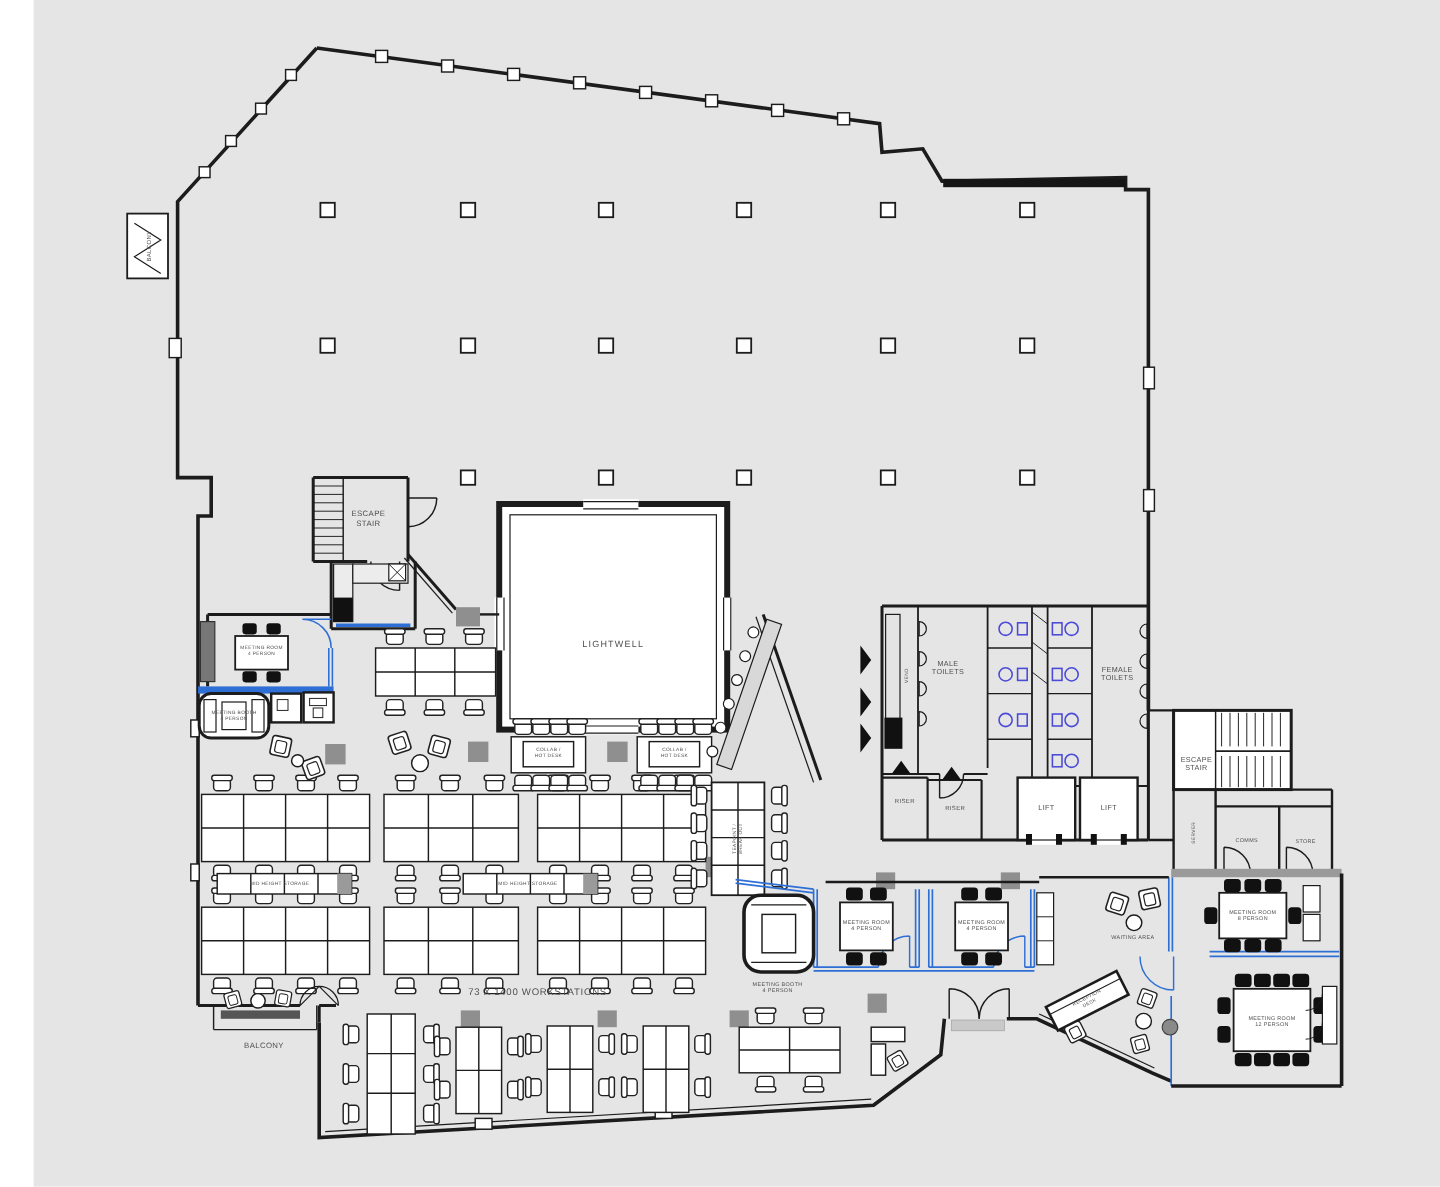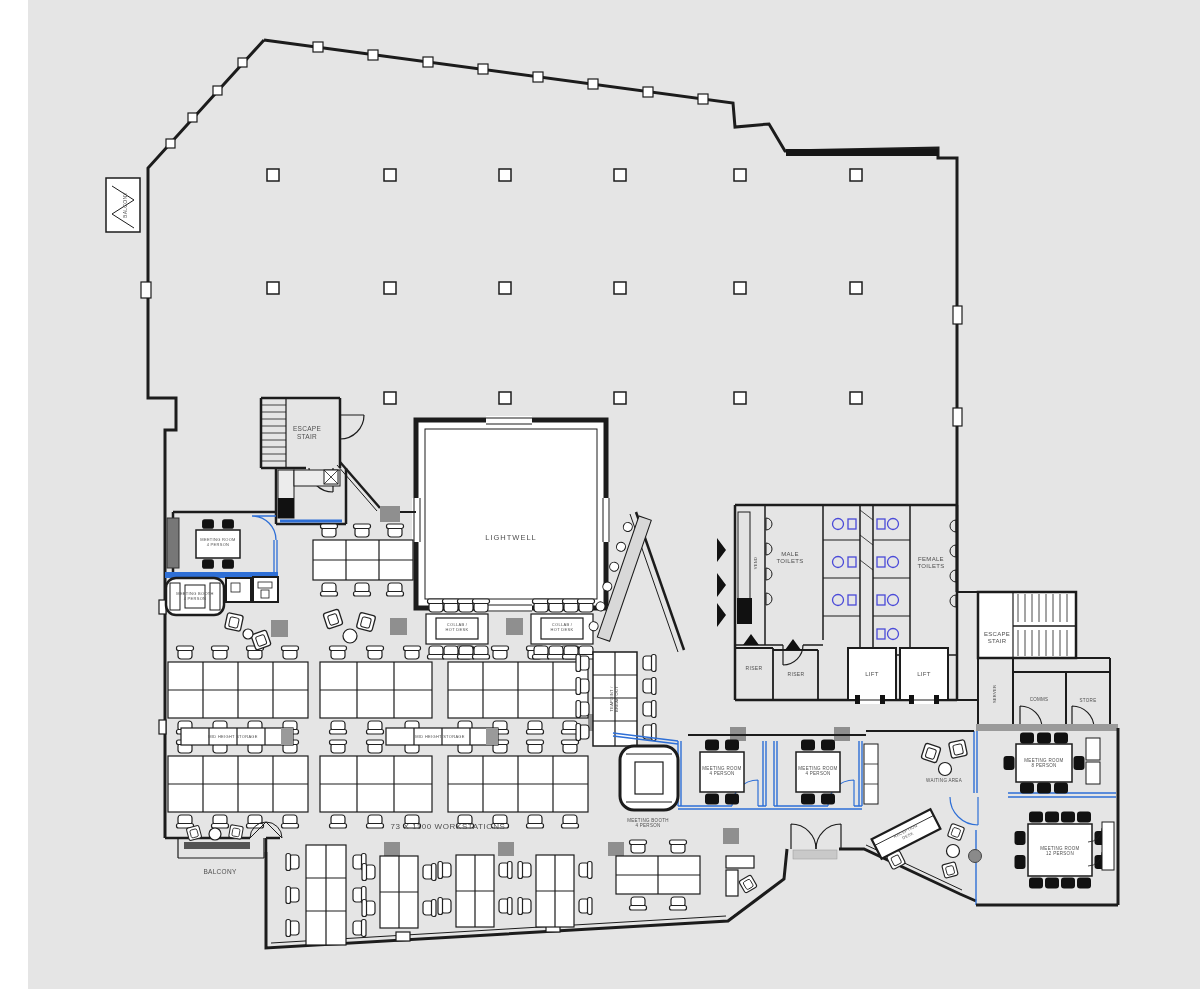--- a/index.html
+++ b/index.html
@@ -553,16 +553,16 @@
 4 PERSON</div>
 <div class="lbl fs45" style="left:790px;top:771px">MEETING ROOM
 4 PERSON</div>
 <div class="lbl fs45" style="left:916px;top:781px">WAITING AREA</div>
 <div class="lbl rotm27 fs4" style="left:879px;top:834px">RECEPTION
 DESK</div>
 <div class="lbl fs45" style="left:1016px;top:763px">MEETING ROOM
 8 PERSON</div>
 <div class="lbl fs45" style="left:1032px;top:851px">MEETING ROOM
 12 PERSON</div>
-<div class="lbl fs8" style="left:420px;top:827px">73 X 1100 WORKSTATIONS</div>
+<div class="lbl fs8" style="left:420px;top:827px">73 X 1400 WORKSTATIONS</div>
 <div class="lbl fs65" style="left:192px;top:872px">BALCONY</div>
 
 </div>
 
 </body></html>

